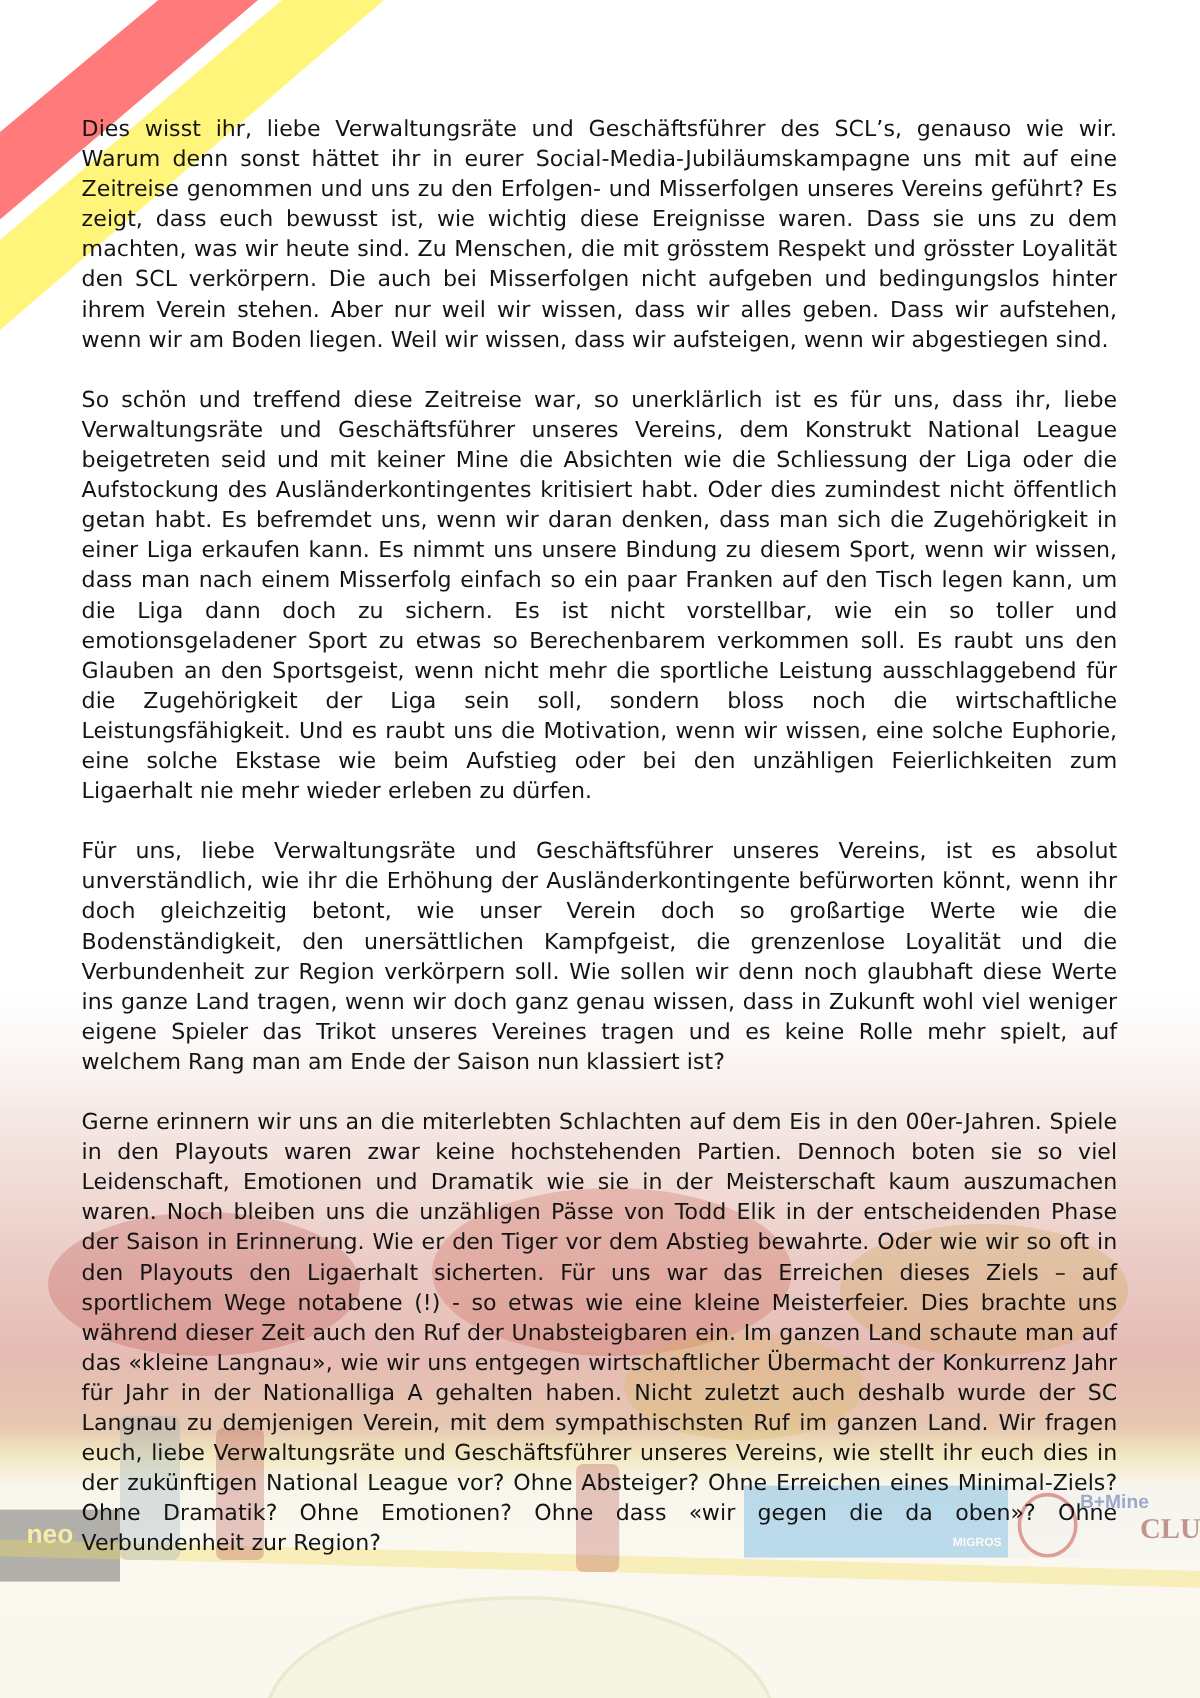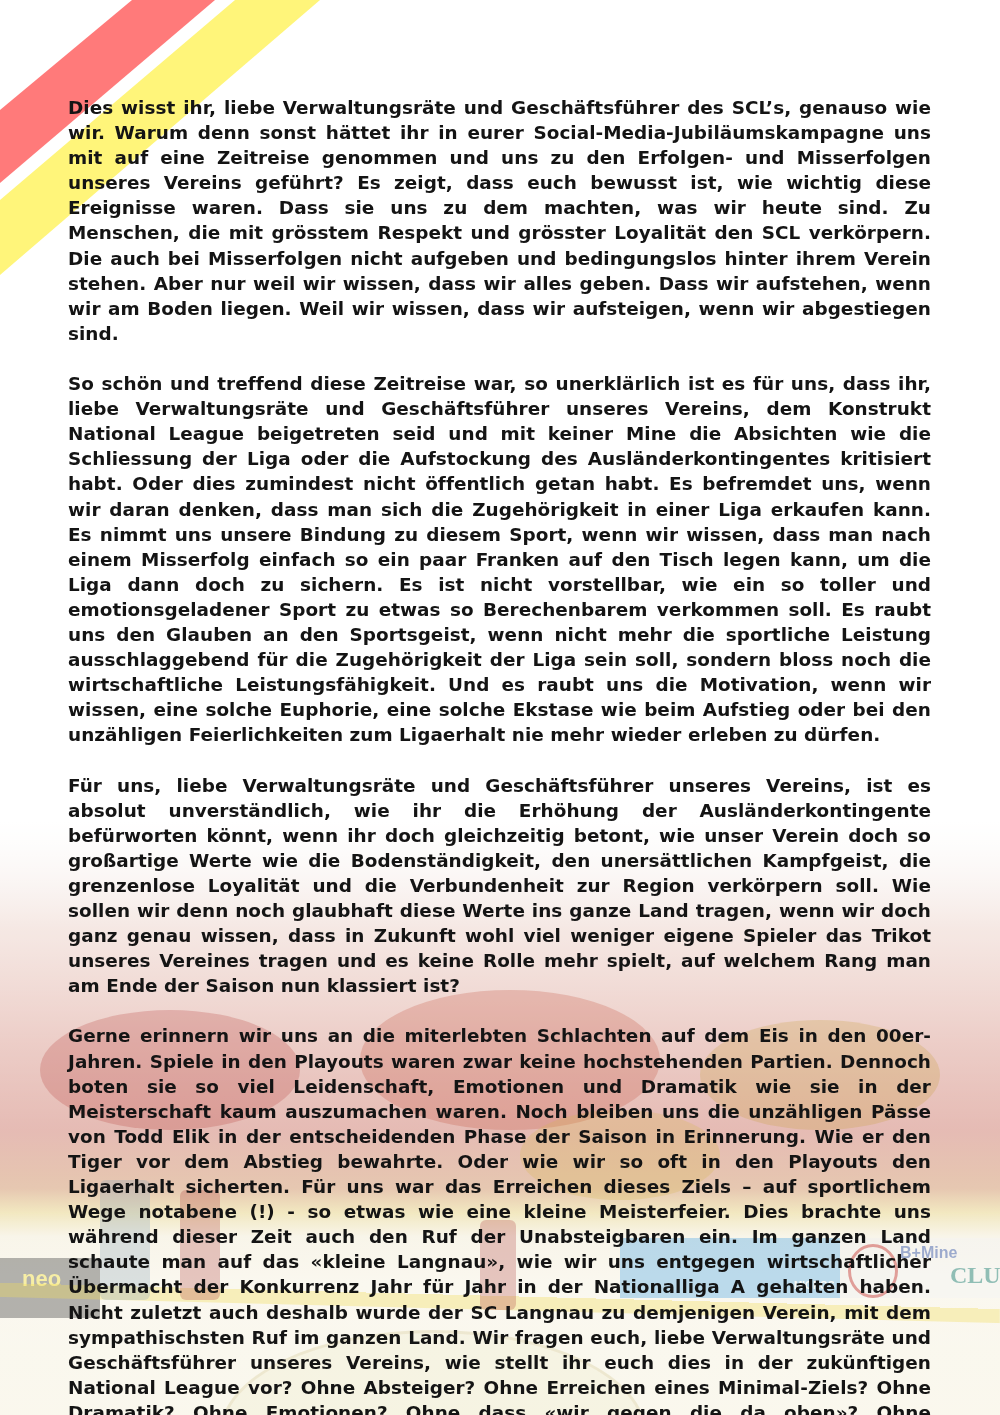--- a/index.html
+++ b/index.html
@@ -35,21 +35,21 @@
     .player { position:absolute; opacity:.28; border-radius:6px; }
     svg.stripes { position:absolute; left:0; top:0; }
 
     .content {
       position: absolute; left: 68px; top: 95px; width: 863px;
       color: #141414; font-size: 18.4px; line-height: 25.1px;
       letter-spacing: 0.05px;
     }
     .content p {
       margin: 0 0 25.1px 0;
-      text-align: justify; text-align-last: left; font-weight: bold;
+      text-align: justify; text-align-last: left;
     }
   </style>
 </head>
 <body>
 
 <div class="bg-photo">
   <div class="crowd-speck" style="left:40px;top:190px;width:260px;height:120px;background:#b8403a;"></div>
   <div class="crowd-speck" style="left:360px;top:170px;width:300px;height:140px;background:#c2503a;"></div>
   <div class="crowd-speck" style="left:700px;top:200px;width:240px;height:110px;background:#c9a03c;"></div>
   <div class="crowd-speck" style="left:520px;top:290px;width:200px;height:90px;background:#d8b84a;"></div>
@@ -60,21 +60,21 @@
     <span style="color:#f4e14a;font:bold 22px 'Liberation Sans',sans-serif;position:absolute;left:22px;top:8px;">neo</span>
   </div>
   <div class="ad" style="left:620px;width:220px;background:#6fb6e6;">
     <span style="color:#ffffff;font:bold 10px 'Liberation Sans',sans-serif;position:absolute;left:130px;top:42px;padding-left:44px;">MIGROS</span>
   </div>
   <div class="ad" style="left:840px;width:60px;background:#f0f0f0;">
     <div style="position:absolute;left:8px;top:6px;width:44px;height:48px;border-radius:50%;border:3px solid #c03030;"></div>
   </div>
   <div class="ad" style="left:900px;width:100px;background:#f4f4f4;">
     <span style="color:#2b4fa8;font:bold 16px 'Liberation Sans',sans-serif;position:absolute;left:0;top:6px;">B+Mine</span>
-    <span style="color:#0f766e;font:bold 24px 'Liberation Serif',serif;position:absolute;left:50px;top:24px;">CLU</span>
+    <span style="color:#7f1d1d;font:bold 24px 'Liberation Serif',serif;position:absolute;left:50px;top:24px;">CLU</span>
   </div>
 </div>
 <div class="kick"></div>
 <div class="ice-circle"></div>
 <div class="player" style="left:100px;top:1180px;width:50px;height:120px;background:#8aa0b8;"></div>
 <div class="player" style="left:180px;top:1190px;width:40px;height:110px;background:#b04040;"></div>
 <div class="player" style="left:480px;top:1220px;width:36px;height:90px;background:#b04040;"></div>
 
 <svg class="stripes" width="340" height="300" viewBox="0 0 340 300">
   <polygon points="132,0 215,0 0,183 0,110" fill="#ff7a7a"></polygon>

